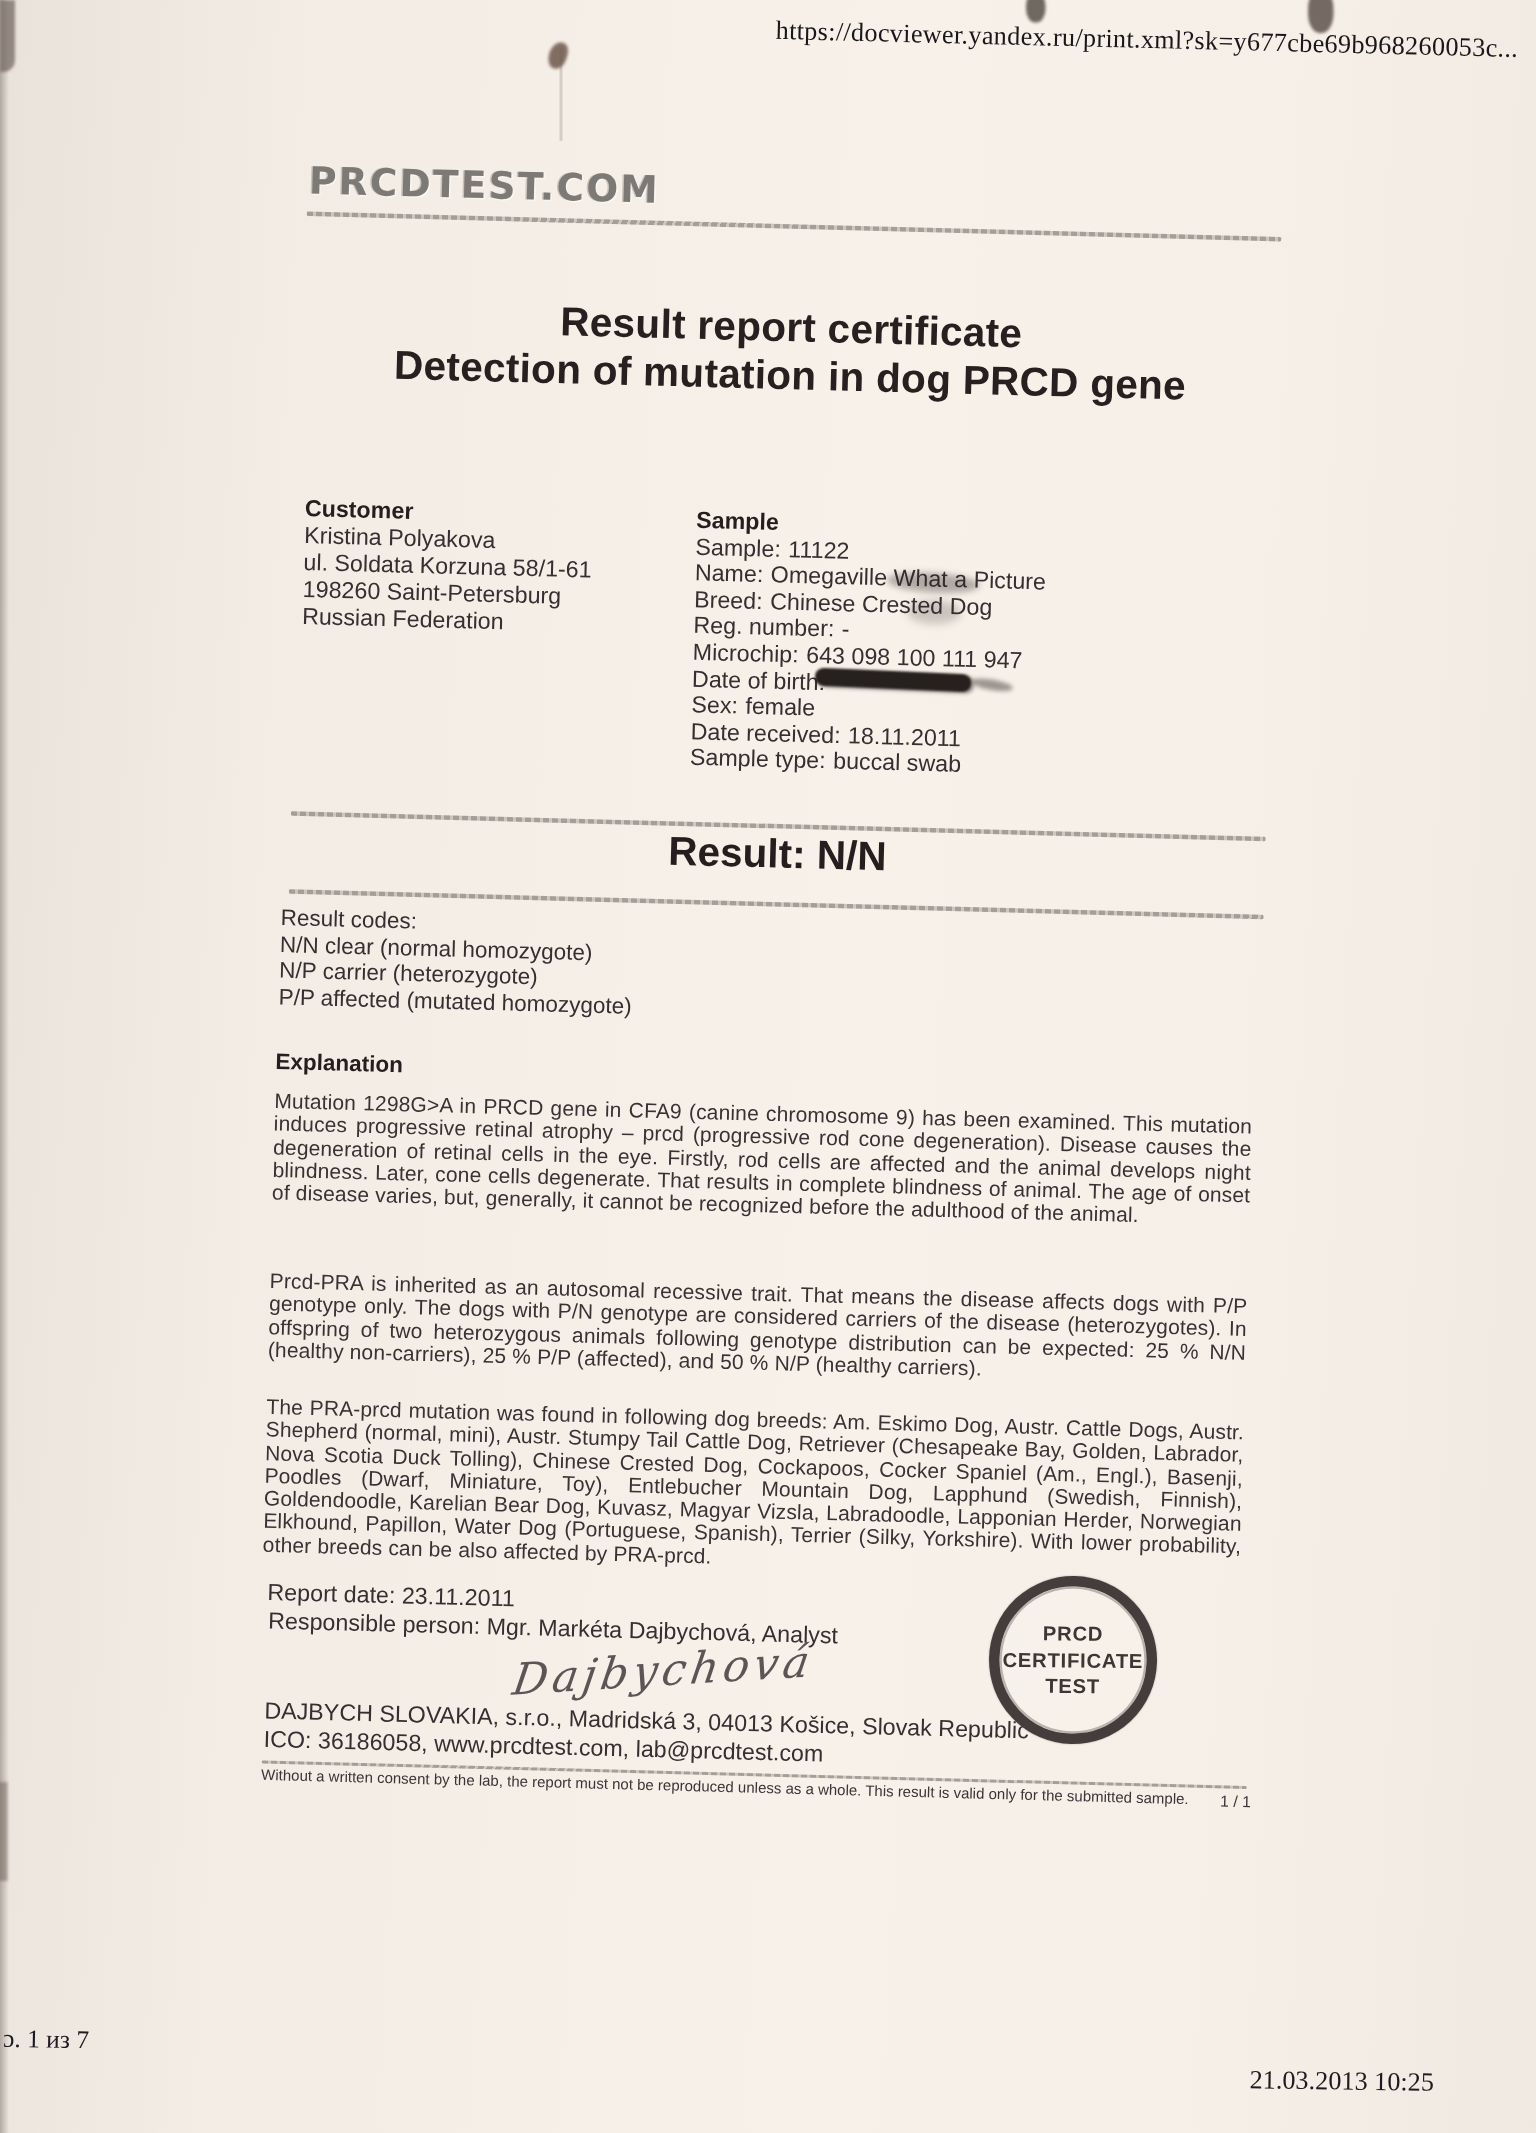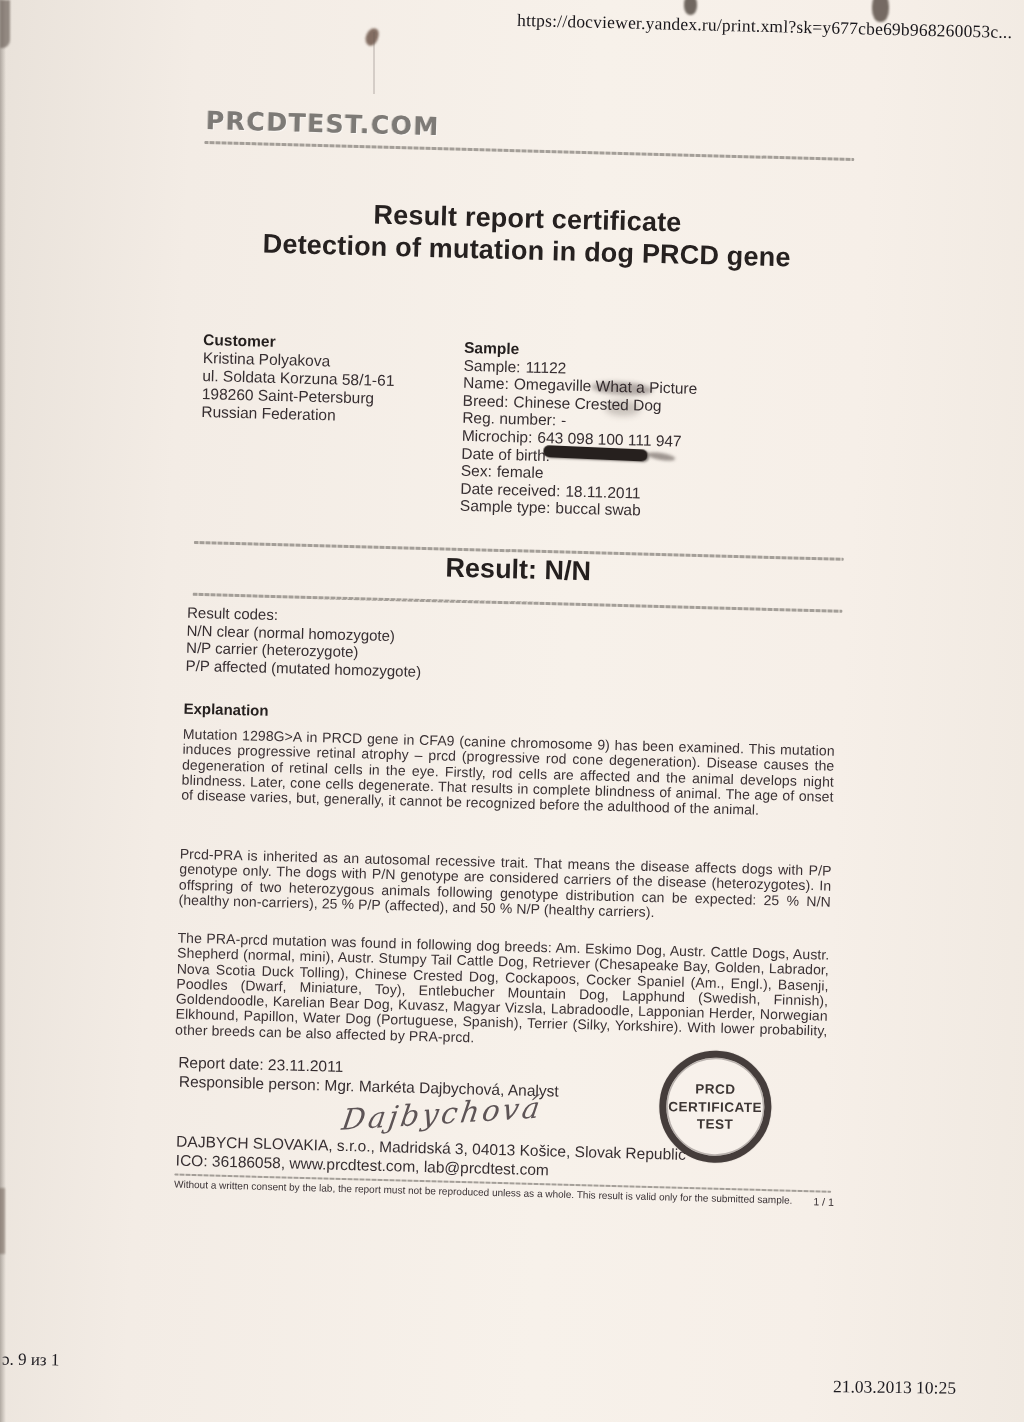--- a/index.html
+++ b/index.html
@@ -157,14 +157,14 @@
 </div>
 
 <div class="abs" id="edge-left"></div>
 <div class="abs" id="mark-topleft"></div>
 <div class="abs" id="mark-1"></div>
 <div class="abs" id="crease"></div>
 <div class="abs" id="mark-2"></div>
 <div class="abs" id="mark-3"></div>
 <div class="abs" id="mark-left2"></div>
 
-<div class="abs ni" id="footer-left">ɔ. 9 из 1</div>
+<div class="abs ni" id="footer-left">ɔ. 1 из 7</div>
 <div class="abs ni" id="footer-right">21.03.2013 10:25</div>
 
 </body></html>

